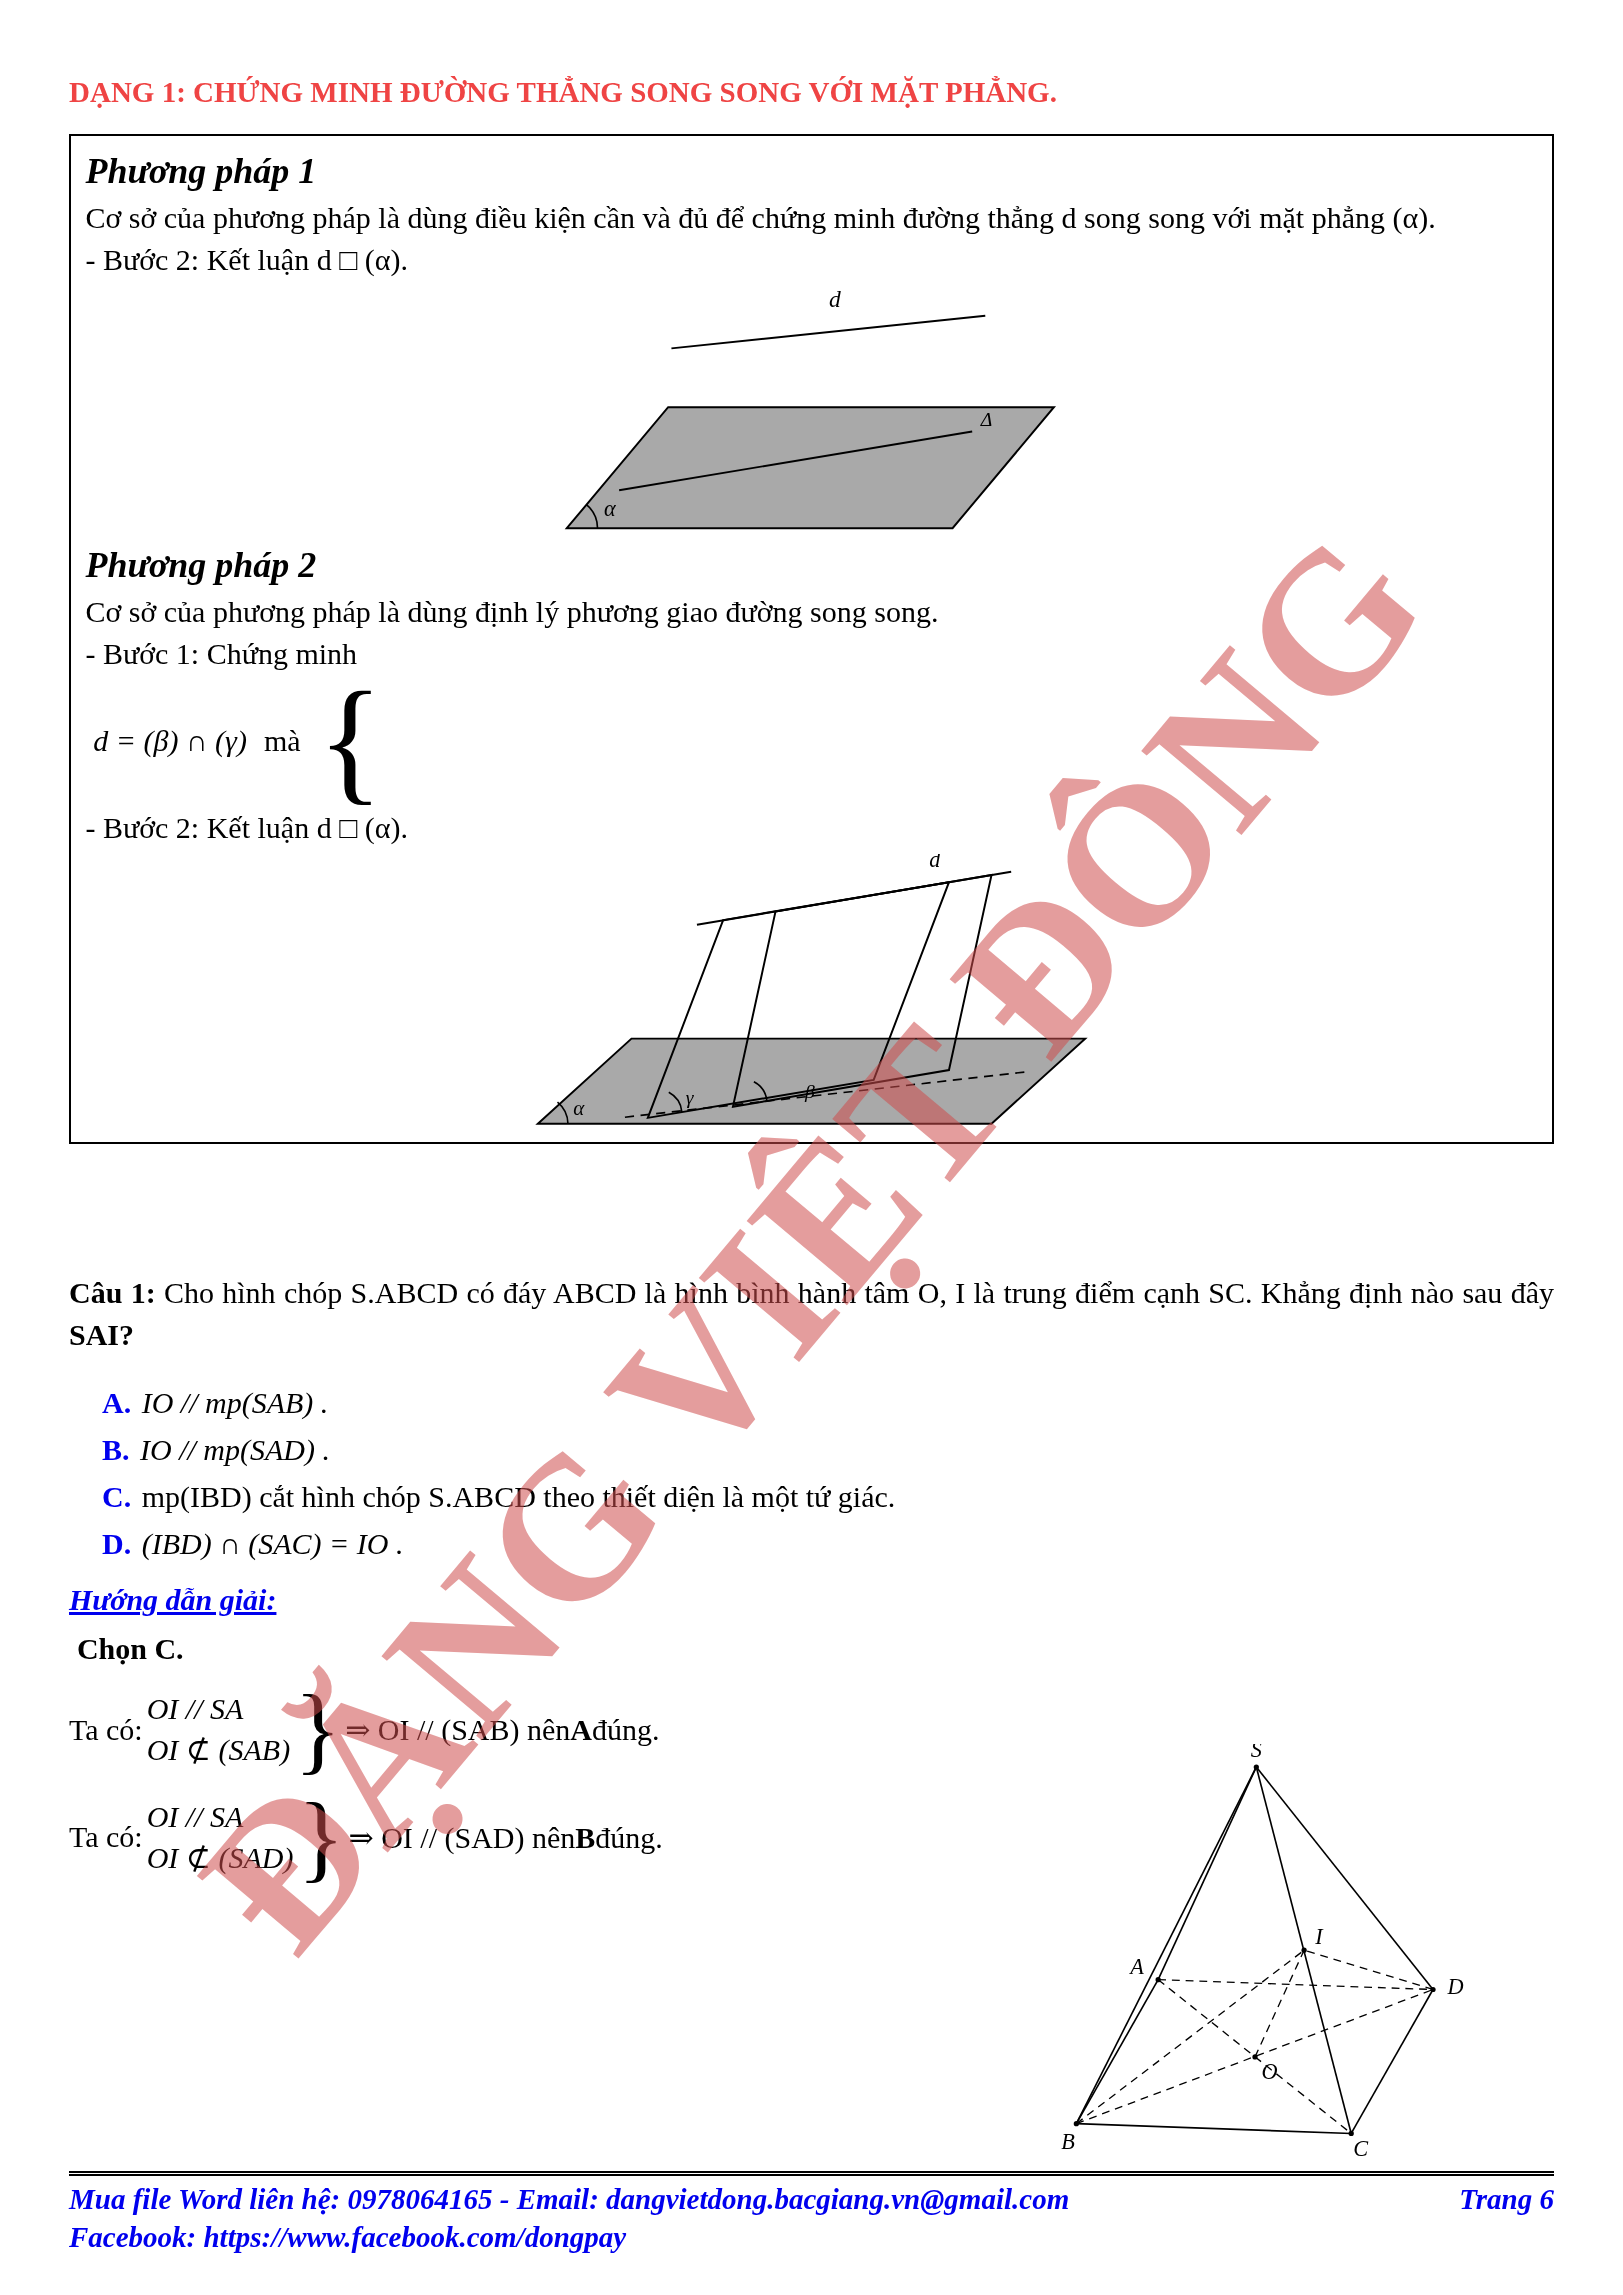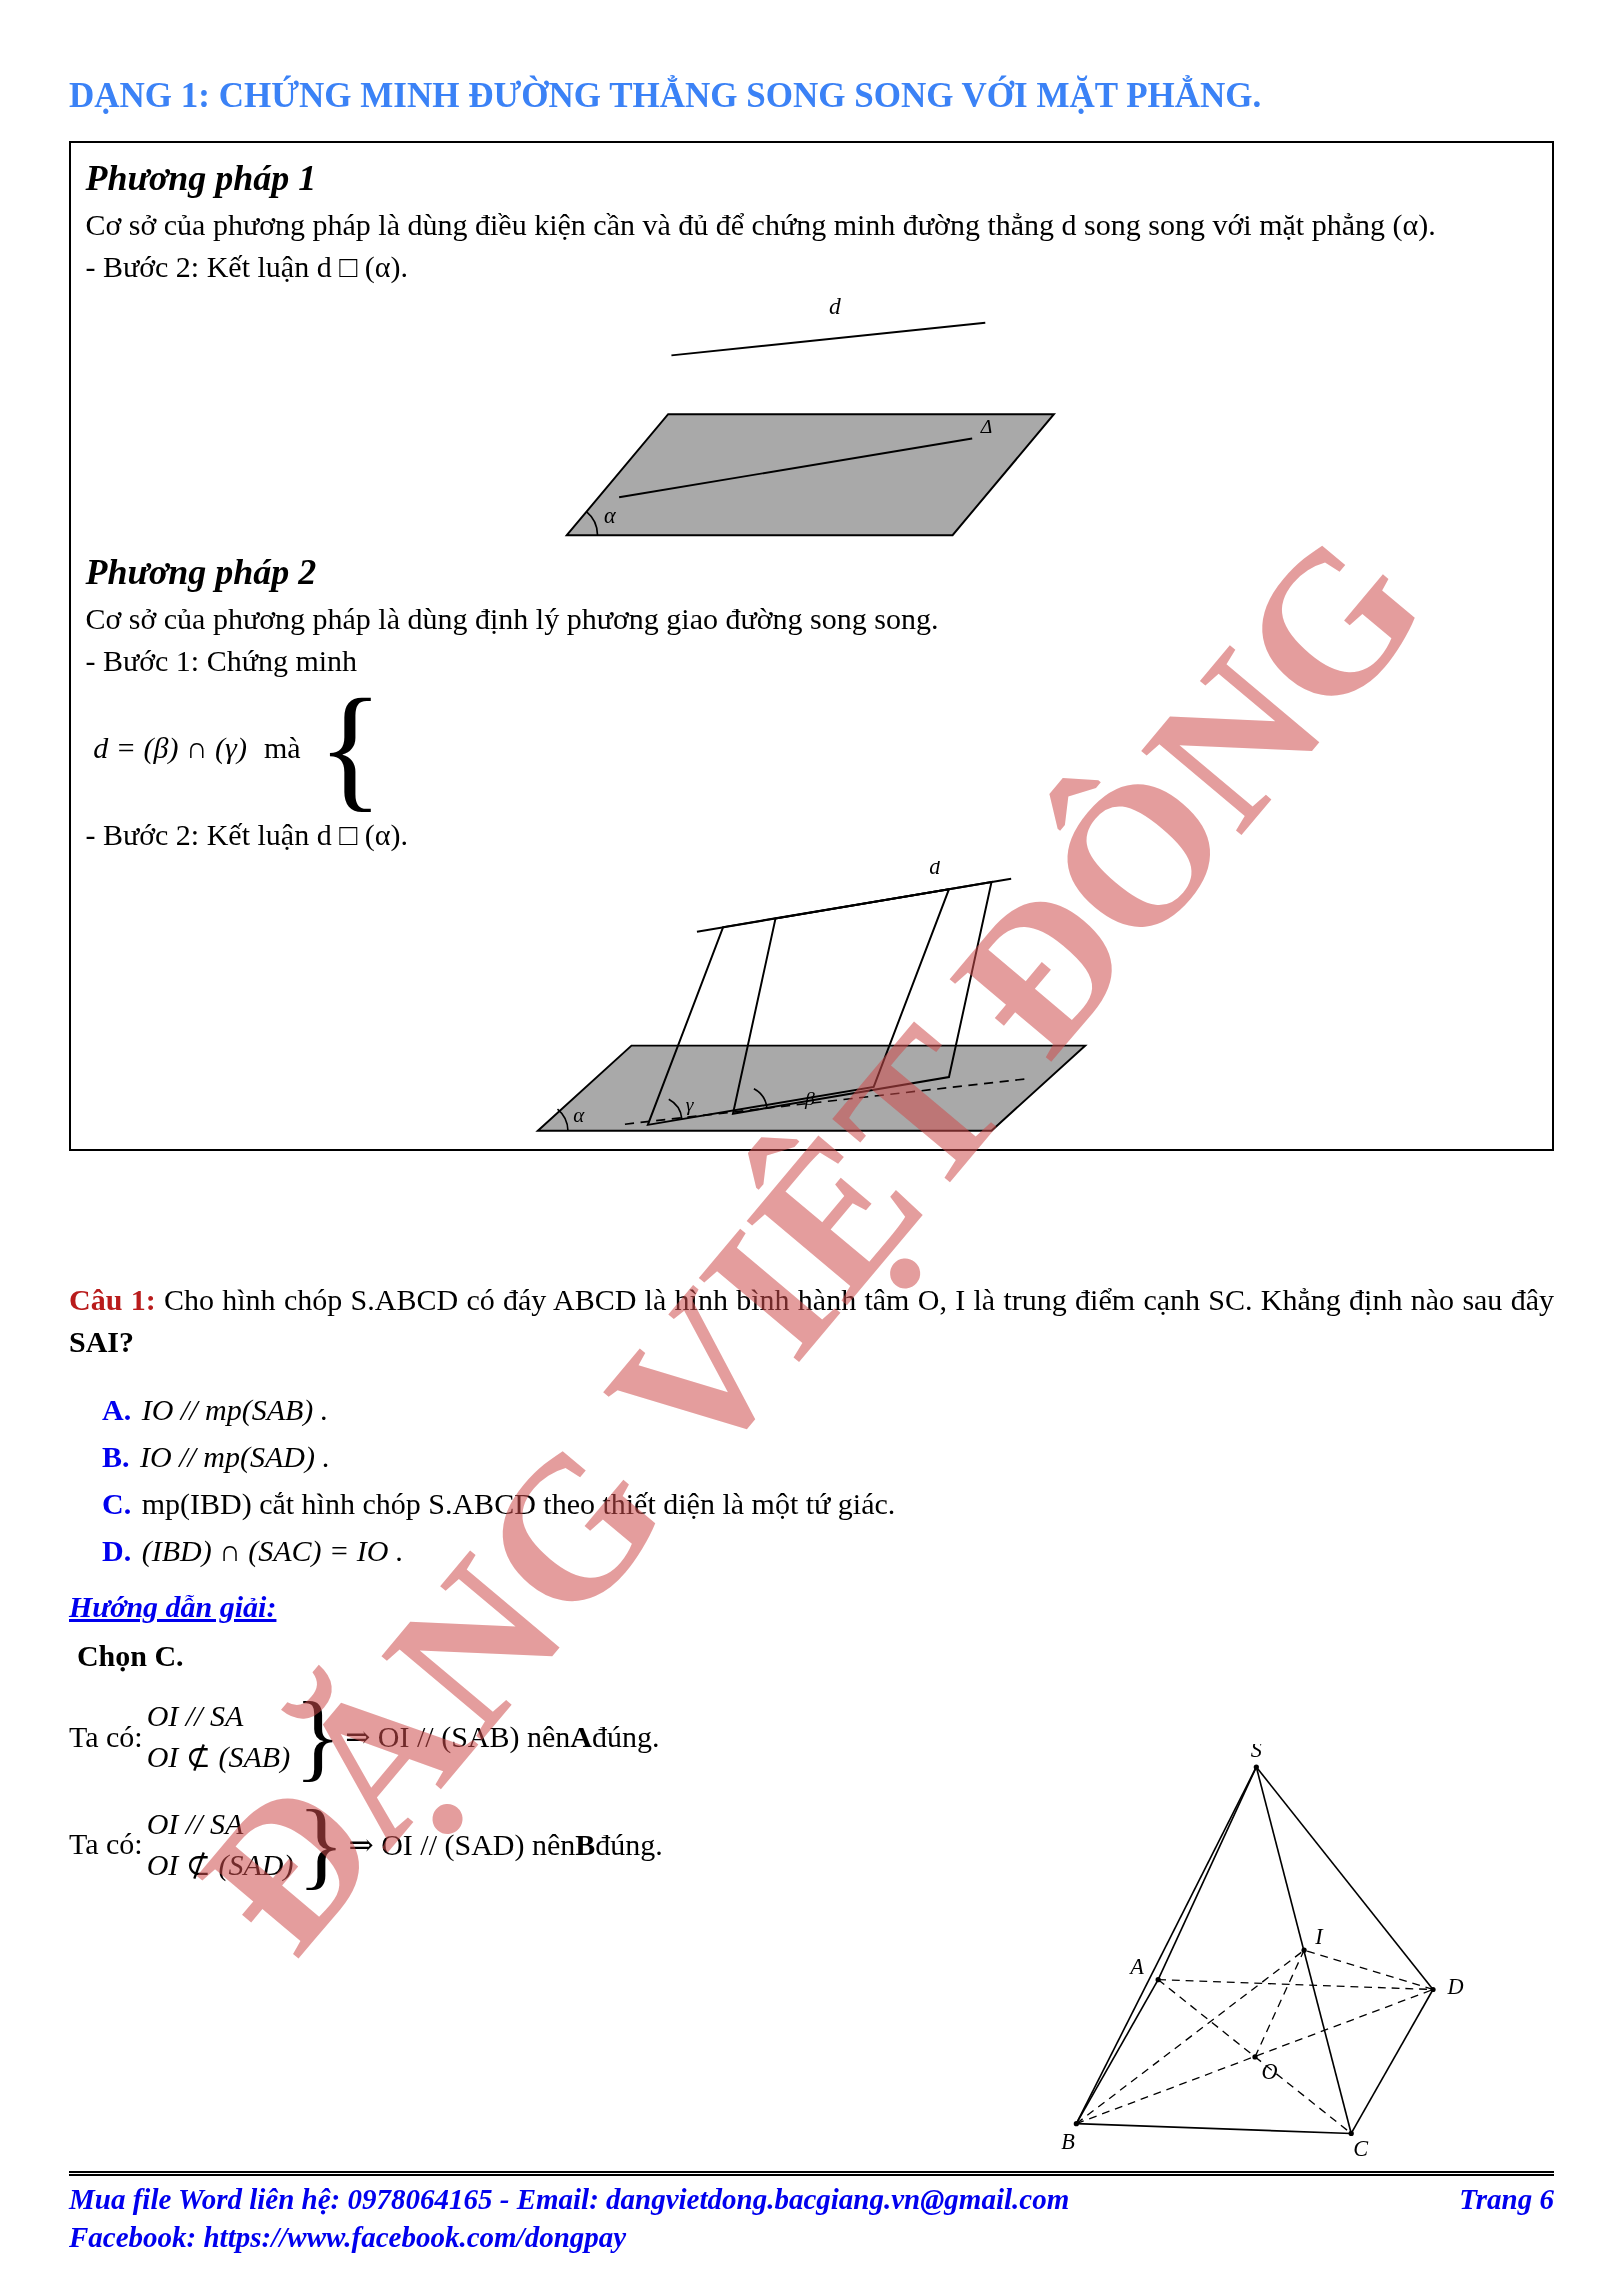--- a/index.html
+++ b/index.html
@@ -16,41 +16,41 @@
     padding: 46px 69px 0 69px;
   }
   
   .header {
     display: flex; justify-content: space-between; align-items: flex-end;
     color: #0000ee; font-weight: bold; font-style: italic; font-size: 29px;
     padding-bottom: 6.5px; border-bottom: 3.3px solid #000;
   }
   
   .doc-title {
-    margin-top: 30px; color: #3b82f6; font-weight: bold; font-size: 35px;
+    margin-top: 30px; color: #ef4444; font-weight: bold; font-size: 29px;
   }
   
   .methods-box {
     margin-top: 25px; border: 2.6px solid #000;
     padding: 7.9px 14.4px 6.5px 14.4px;
     font-size: 30px; line-height: 1.32;
   }
   .method-heading { font-weight: bold; font-style: italic; font-size: 36px; margin: 3.9px 0 2.6px 0; }
   .para { margin: 2.6px 0; text-align: justify; }
   .fig { display: block; margin: 6.5px auto; }
   .svgt { font-family: "Liberation Serif", "DejaVu Serif", serif; font-style: italic; }
   .math-cases {
     display: flex; align-items: center; gap: 17px;
     margin: 9.2px 0 9.2px 7.9px; font-style: italic;
   }
   .big-brace { font-size: 137px; line-height: 0.85; font-weight: 400; font-style: normal; }
   .cases-col { display: flex; flex-direction: column; gap: 6.5px; }
   
   .question { margin-top: 128px; font-size: 30px; line-height: 1.4; text-align: justify; }
-  .q-label { color: #b91c1c; font-weight: bold; }
+  .q-label { color: #000000; font-weight: bold; }
   .b { font-weight: bold; }
   .options { margin-top: 6.5px; padding-left: 33px; font-size: 30px; }
   .option { display: flex; gap: 10.5px; align-items: baseline; margin: 13px 0; }
   .opt-label { color: #0000ee; font-weight: bold; }
   .opt-text { font-style: italic; }
   .opt-text.upright { font-style: normal; }
   
   .solution-heading {
     margin-top: 22px; color: #0000ee; font-weight: bold; font-style: italic;
     text-decoration: underline; font-size: 30px;

